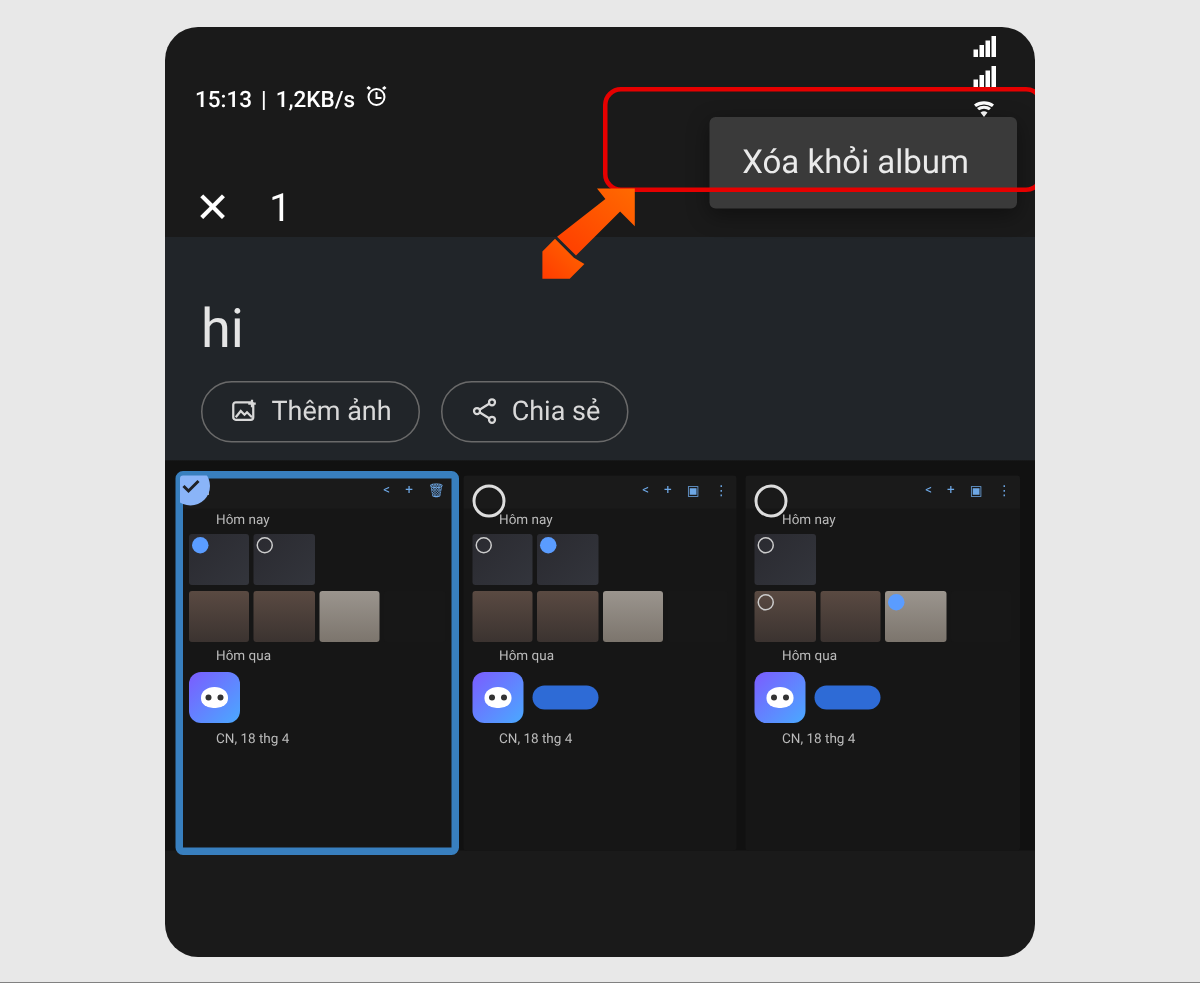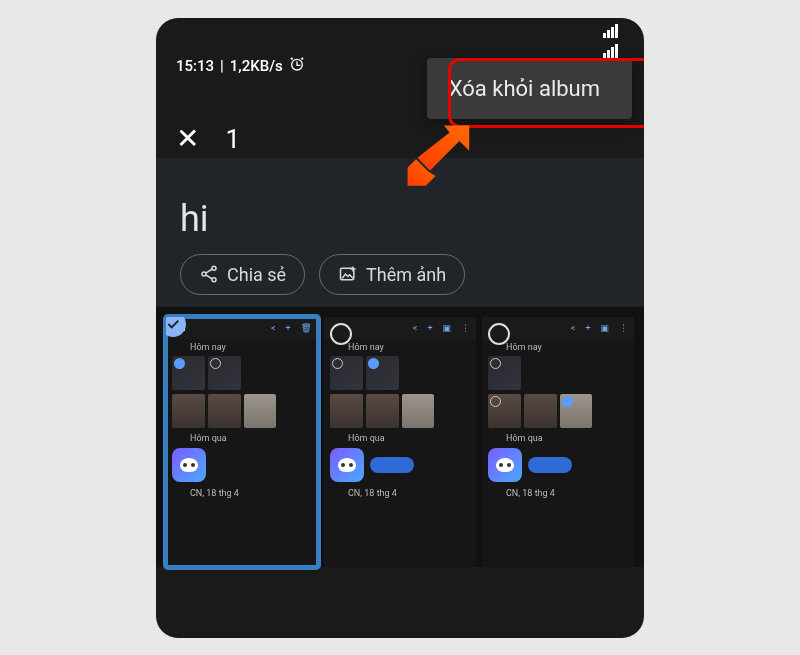--- a/index.html
+++ b/index.html
@@ -6,21 +6,21 @@
   body {
     background: #e8e8e8;
     display: flex;
     justify-content: center;
     align-items: center;
     width: 800px;
     height: 655px;
     font-family: -apple-system, Roboto, sans-serif;
   }
   .frame {
-    width: 488px;
+    width: 580px;
     height: 620px;
     background: #1a1a1a;
     border-radius: 22px;
     overflow: hidden;
     position: relative;
     color: #fff;
   }
   .status-bar {
     display: flex;
     justify-content: space-between;
@@ -52,21 +52,21 @@
     gap: 26px;
     position: relative;
   }
   .close-x {
     font-size: 28px; line-height: 1; cursor: pointer; user-select: none;
     color: #fff; font-weight: 300;
   }
   .sel-count { font-size: 26px; font-weight: 400; }
   .menu-popup {
     position: absolute;
-    top: 40px; right: 12px;
+    top: 60px; right: 12px;
     background: #3a3a3a;
     border-radius: 4px;
     padding: 18px 32px 18px 22px;
     font-size: 22px;
     color: #eaeaea;
     box-shadow: 0 4px 14px rgba(0,0,0,.4);
     z-index: 20;
   }
   .red-highlight {
     position: absolute;
@@ -234,34 +234,34 @@
     </defs>
     <polygon points="60,8 96,8 96,44 82,30 40,72 22,54 68,18" fill="url(#og)"></polygon>
     <polygon points="38,74 20,56 8,68 8,94 34,94 48,80" fill="url(#og)"></polygon>
   </svg>
 
   <div class="album-body">
     <div class="album-title">hi</div>
     <div class="chip-row">
       <div class="chip">
         <svg viewBox="0 0 24 24">
+          <rect x="3" y="5" width="16" height="14" rx="2"></rect>
+          <path d="M5 17l4-5 3 3 2-2 4 4"></path>
+          <path d="M18 3v6M15 6h6"></path>
+        </svg>
+        <span>Thêm ảnh</span>
+      </div>
+      <div class="chip">
+        <svg viewBox="0 0 24 24">
           <circle cx="6" cy="12" r="2.4"></circle>
           <circle cx="18" cy="5" r="2.4"></circle>
           <circle cx="18" cy="19" r="2.4"></circle>
           <path d="M8 11l8-5M8 13l8 5"></path>
         </svg>
         <span>Chia sẻ</span>
-      </div>
-      <div class="chip">
-        <svg viewBox="0 0 24 24">
-          <rect x="3" y="5" width="16" height="14" rx="2"></rect>
-          <path d="M5 17l4-5 3 3 2-2 4 4"></path>
-          <path d="M18 3v6M15 6h6"></path>
-        </svg>
-        <span>Thêm ảnh</span>
       </div>
     </div>
   </div>
 
   <div class="thumbs">
 
     <div class="thumb selected">
       <div class="check-badge">
         <svg viewBox="0 0 24 24">
             <path d="M5 12l5 5L20 7"></path>

